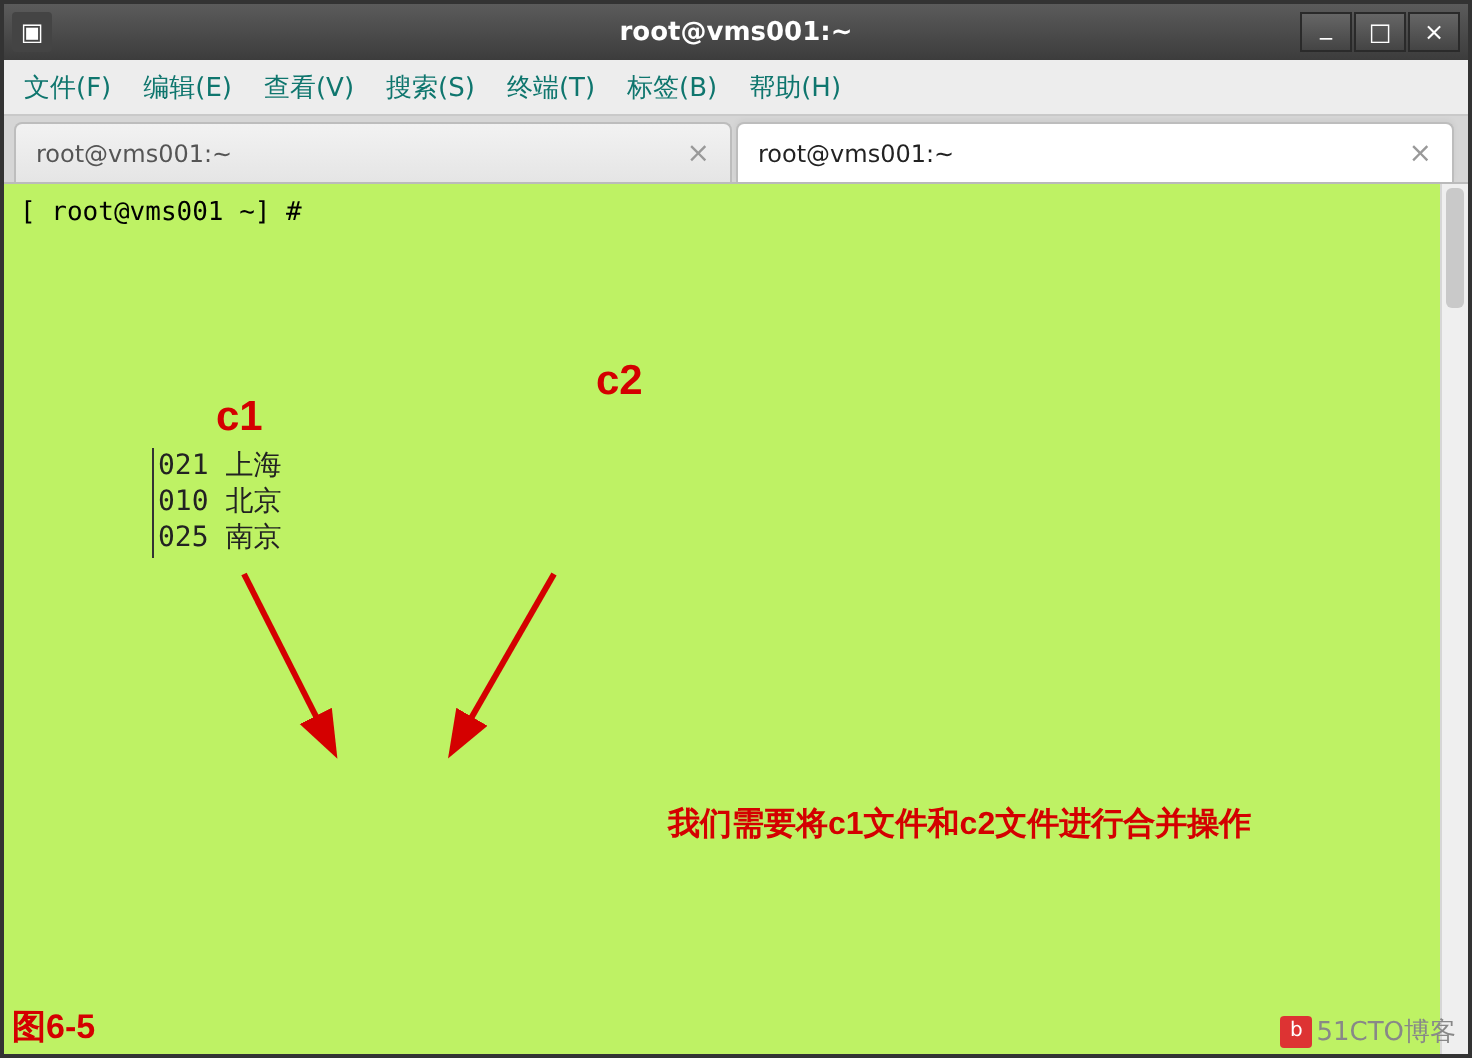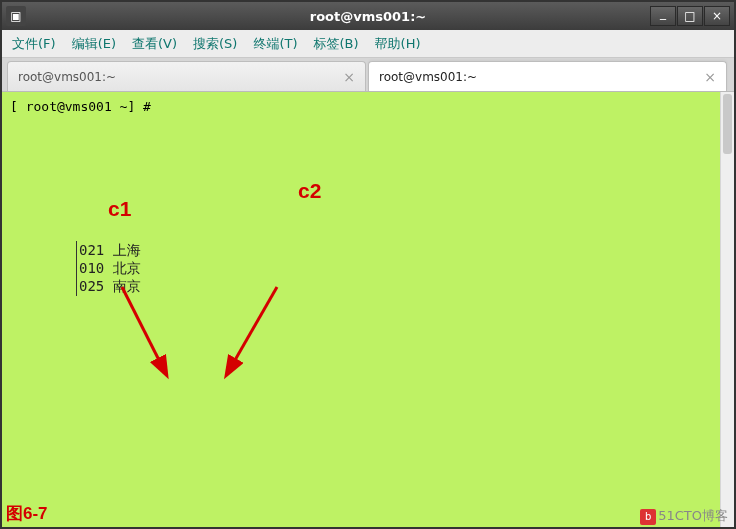--- a/index.html
+++ b/index.html
@@ -142,21 +142,20 @@
     }
     .anno-text-block {
       position: absolute;
       font-family: "DejaVu Sans Mono", "SimSun", monospace;
       font-size: 14px;
       line-height: 1.3;
       color: #222;
       white-space: pre;
       border-left: 1.5px solid #333;
       padding-left: 2px;
-      margin-top: 17px;
     }
     .anno-result-block {
       position: absolute;
       font-family: "DejaVu Sans Mono", "SimSun", monospace;
       font-size: 14px;
       line-height: 1.3;
       color: #222;
       white-space: pre;
       border-left: 1.5px solid #333;
       padding-left: 2px;
@@ -261,36 +260,37 @@
       <div class="anno-label" style="left:106px; top:102px;">c1</div>
 
       <div class="anno-label" style="left:296px; top:84px;text-align:right;">c2</div>
 
       <div class="anno-text-block" style="left:74px; top:132px;">021 上海
 010 北京
 025 南京</div>
 
 
 
+      <div class="anno-desc" style="left:332px; top:310px;">我们需要将c1文件和c2文件进行合并操作</div>
 
       <svg class="arrow" style="left:0; top:0;" width="736" height="420">
         <defs>
           <marker id="ah" markerWidth="10" markerHeight="10" refX="6" refY="3" orient="auto" markerUnits="strokeWidth">
             <path d="M0,0 L0,6 L8,3 z" fill="#d40000"></path>
           </marker>
         </defs>
         <line x1="120" y1="195" x2="164" y2="282" stroke="#d40000" stroke-width="3" marker-end="url(#ah)"></line>
         <line x1="275" y1="195" x2="225" y2="282" stroke="#d40000" stroke-width="3" marker-end="url(#ah)"></line>
       </svg>
     </div>
 
     <div class="scrollbar">
       <div class="scrollbar-thumb"></div>
     </div>
   </div>
 
 </div>
 
-<div class="figure-label">图6-7</div>
+<div class="figure-label">图6-5</div>
 
 <div class="watermark">
   <span class="watermark-icon">b</span><span>51CTO博客</span>
 </div>
 
 </body></html>

